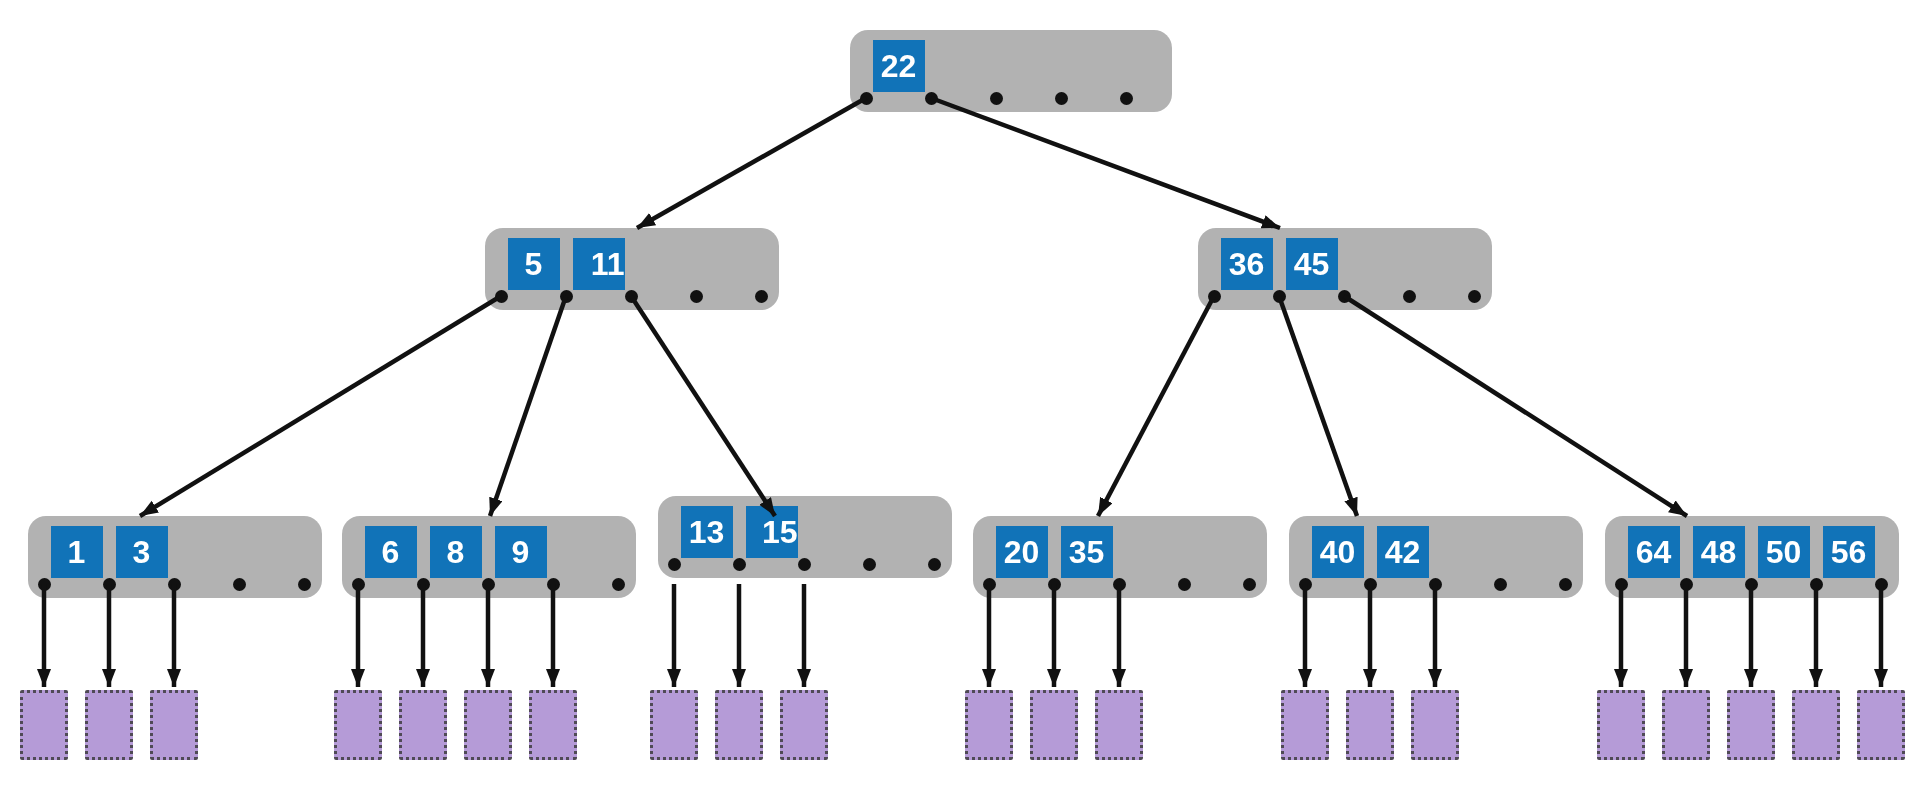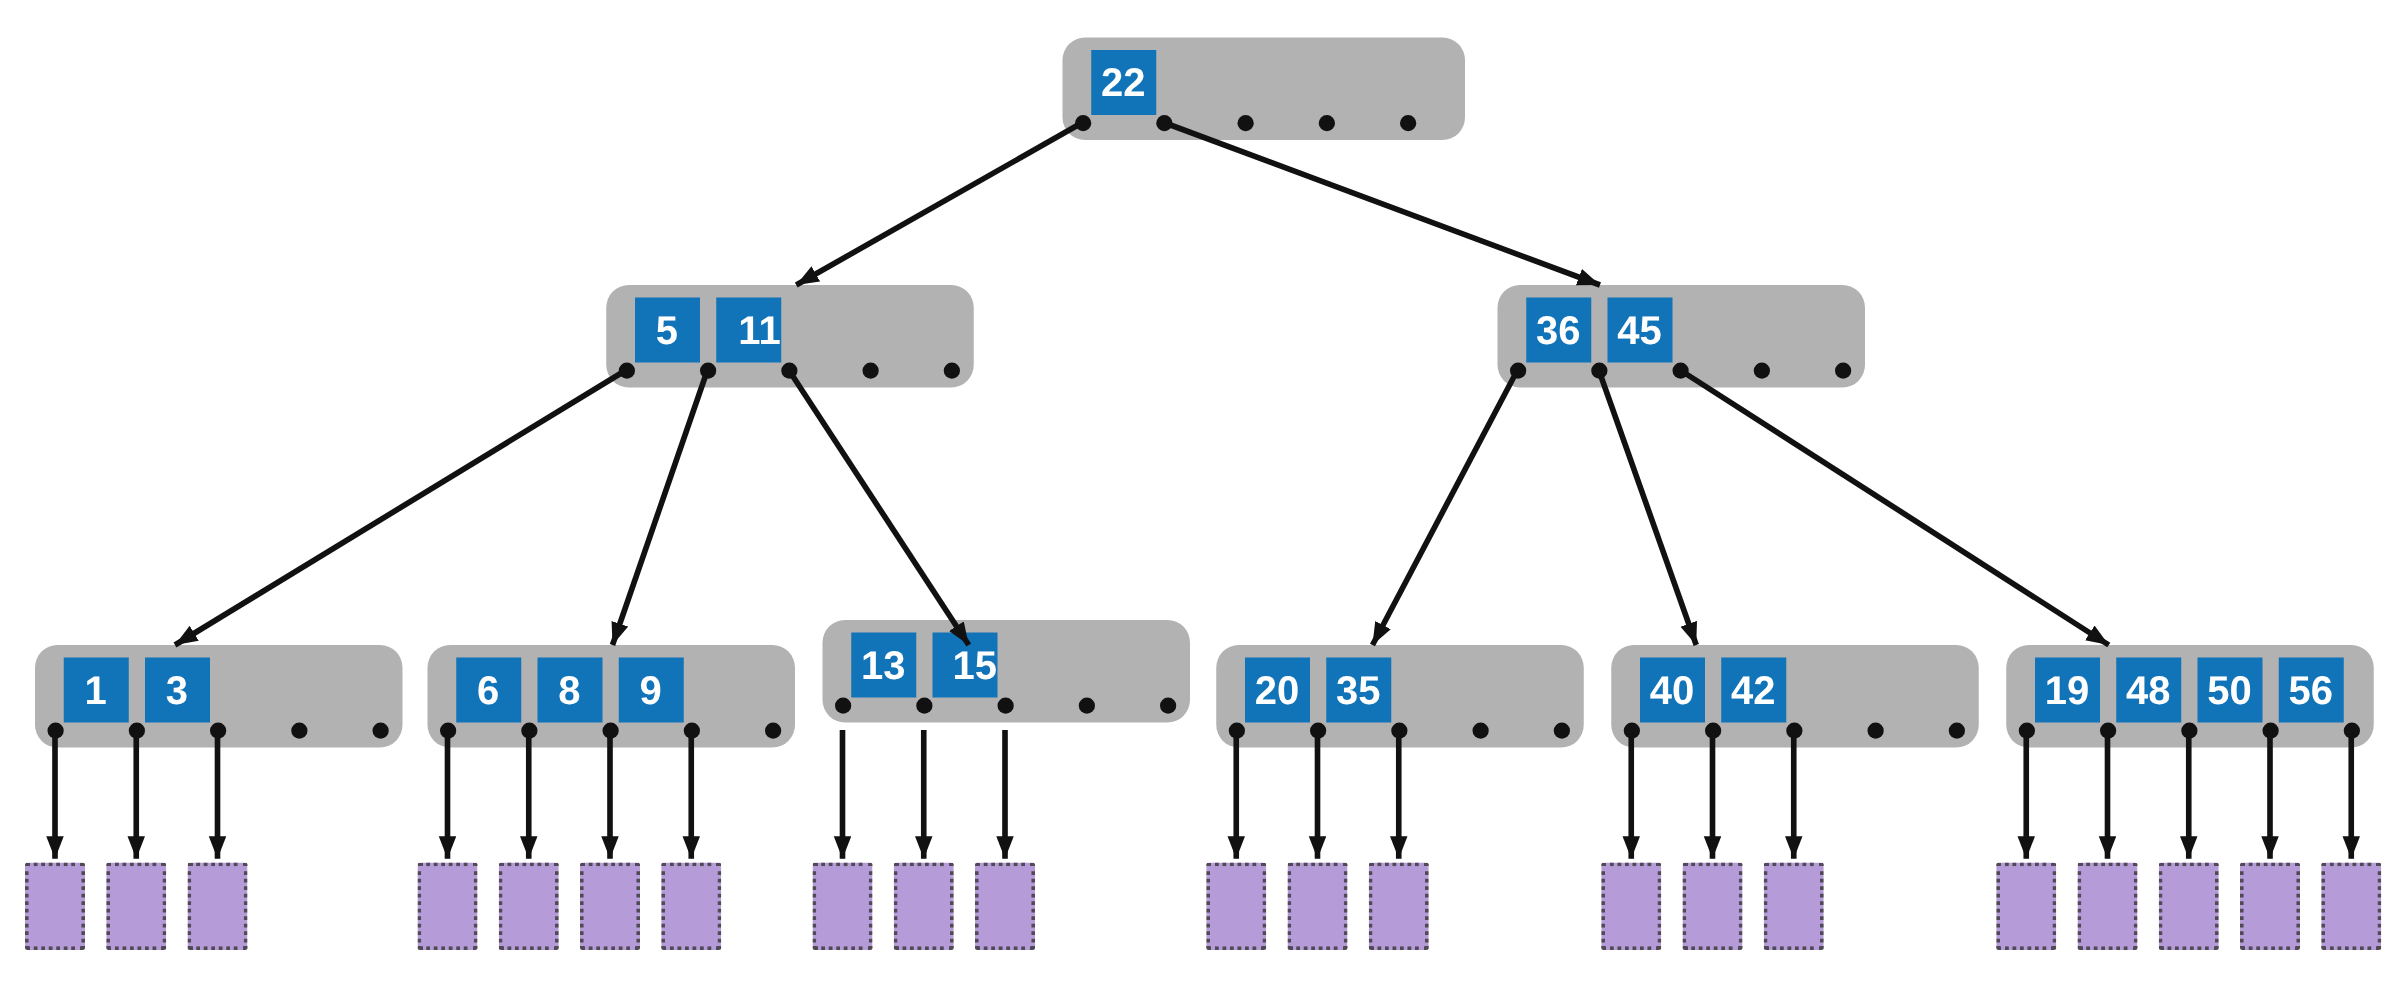--- a/index.html
+++ b/index.html
@@ -180,21 +180,21 @@
       <div class="pointer-dot" style="left: 9.5px; top: 61.5px;"></div>
       <div class="pointer-dot" style="left: 74.5px; top: 61.5px;"></div>
       <div class="pointer-dot" style="left: 139.5px; top: 61.5px;"></div>
       <div class="pointer-dot" style="left: 204.5px; top: 61.5px;"></div>
       <div class="pointer-dot" style="left: 269.5px; top: 61.5px;"></div>
     </div>
     <div class="data-block" style="left: 1281px; top: 690px;"></div>
     <div class="data-block" style="left: 1346px; top: 690px;"></div>
     <div class="data-block" style="left: 1411px; top: 690px;"></div>
     <div class="btree-node" style="left: 1605px; top: 516px;">
-      <div class="key-cell" style="left: 22.5px;">19</div>
+      <div class="key-cell" style="left: 22.5px;">64</div>
       <div class="key-cell" style="left: 87.5px;">48</div>
       <div class="key-cell" style="left: 152.5px;">50</div>
       <div class="key-cell" style="left: 217.5px;">56</div>
       <div class="pointer-dot" style="left: 9.5px; top: 61.5px;"></div>
       <div class="pointer-dot" style="left: 74.5px; top: 61.5px;"></div>
       <div class="pointer-dot" style="left: 139.5px; top: 61.5px;"></div>
       <div class="pointer-dot" style="left: 204.5px; top: 61.5px;"></div>
       <div class="pointer-dot" style="left: 269.5px; top: 61.5px;"></div>
     </div>
     <div class="data-block" style="left: 1597px; top: 690px;"></div>

